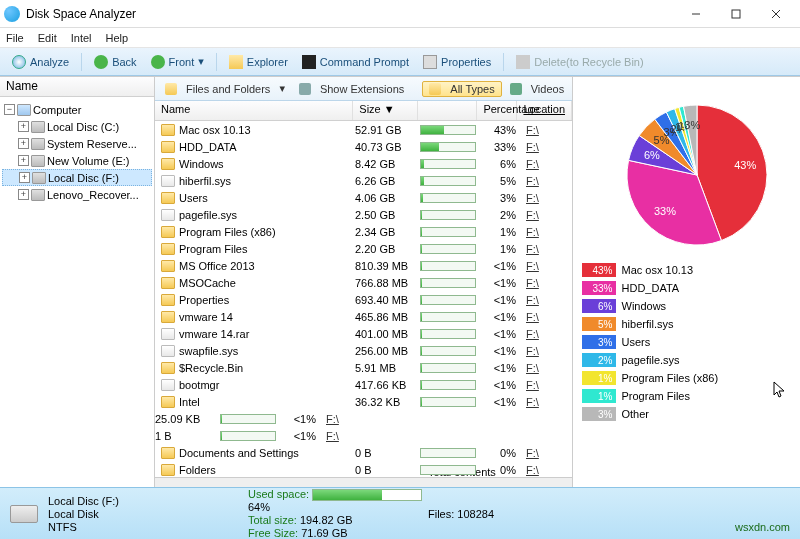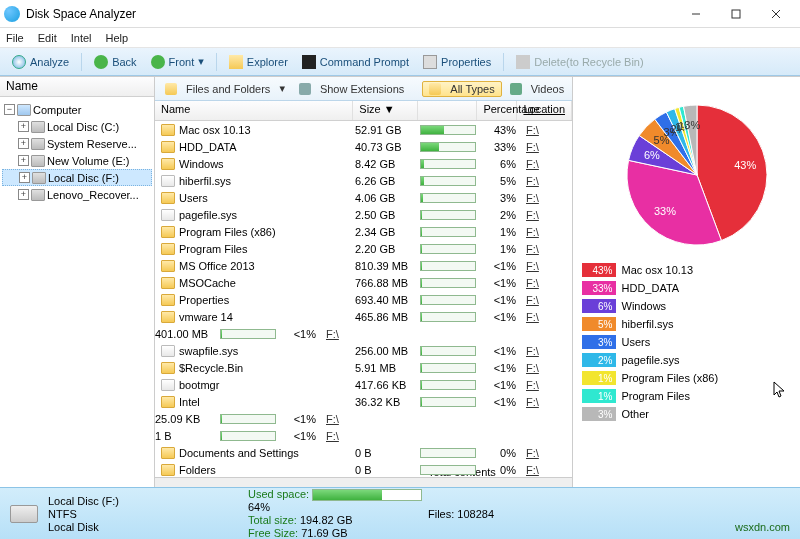--- a/index.html
+++ b/index.html
@@ -363,20 +363,24 @@
             <div class="col-size">465.86 MB</div>
             <div class="col-bar">
               <div class="bar">
                 <i style="width:1%"></i>
               </div>
             </div>
             <div class="col-pct">&lt;1%</div>
             <div class="col-loc">F:\</div>
           </div>
           <div class="row">
+            <div class="col-name">
+              <span class="fico2 file"></span>
+              <span>vmware 14.rar</span>
+            </div>
             <div class="col-size">401.00 MB</div>
             <div class="col-bar">
               <div class="bar">
                 <i style="width:1%"></i>
               </div>
             </div>
             <div class="col-pct">&lt;1%</div>
             <div class="col-loc">F:\</div>
           </div>
           <div class="row">
@@ -550,22 +554,22 @@
           <span>Other</span>
         </div>
       </div>
   </div>
 </div>
 
 <div class="statusbar">
   <div class="driveico"></div>
   <div class="stcol c1">
     <div>Local Disc (F:)</div>
+    <div>Local Disk</div>
     <div>NTFS</div>
-    <div>Local Disk</div>
   </div>
   <div class="stcol c2">
     <div><span style="color:#1a7a1a">Used space:</span> <span class="stbar"><i id="stbar-fill" style="width: 64%;"></i></span> <span>64%</span></div>
     <div><span style="color:#1a7a1a">Total size:</span> <span>194.82 GB</span></div>
     <div><span style="color:#1a7a1a">Free Size:</span> <span>71.69 GB</span></div>
   </div>
   <div class="stcol c3">
     <div>Total contents</div>
     <div><span>Files:</span> <span>108284</span></div>
     <div><span>Folders:</span> <span>27900</span></div>

